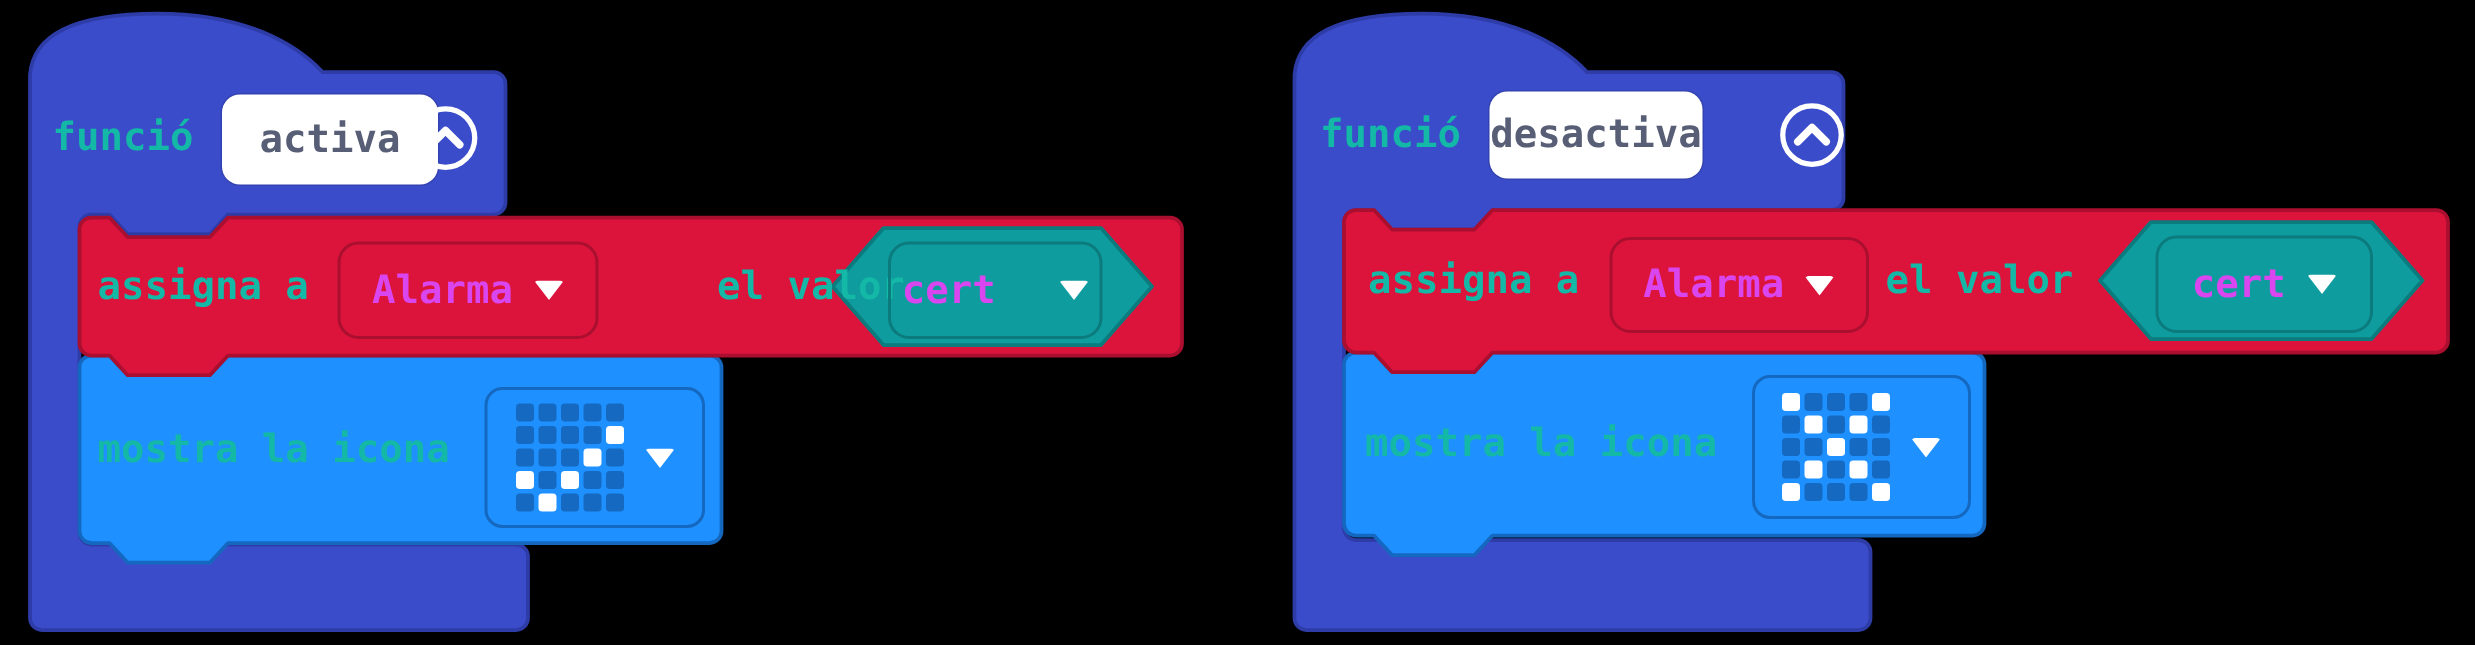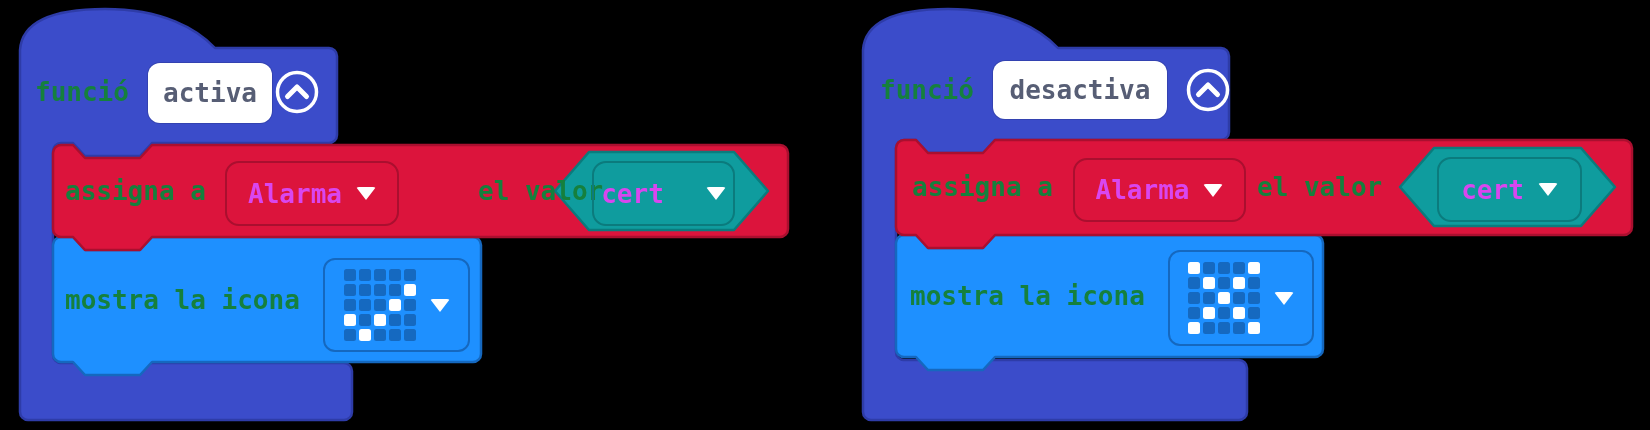--- a/index.html
+++ b/index.html
@@ -1,19 +1,19 @@
 <!DOCTYPE html>
 <html><head>
 <meta charset="utf-8">
 <style>
   html,body{margin:0;padding:0;background:#000;}
   .canvas{position:relative;width:1650px;height:430px;background:#000;overflow:hidden;
           font-family:"DejaVu Sans Mono","Liberation Mono",monospace;}
   .shapes{position:absolute;left:0;top:0;}
-  .blk-text{position:absolute;color:#15803d;font-size:26px;font-weight:bold;line-height:32px;white-space:nowrap;}
+  .blk-text{position:absolute;color:#14b8a6;font-size:26px;font-weight:bold;line-height:32px;white-space:nowrap;}
   .name-field{position:absolute;background:#fff;border-radius:12px;display:flex;align-items:center;justify-content:center;
               color:#575E75;font-size:26px;font-weight:bold;box-shadow:0 0 0 1px rgba(0,0,0,0.12);}
   .collapse-btn{position:absolute;width:46px;height:46px;cursor:pointer;}
   .dd-field{position:absolute;border-radius:14px;display:flex;align-items:center;justify-content:center;
             color:#d946ef;font-size:26px;font-weight:bold;gap:14px;cursor:pointer;}
   .dd-red{border:2px solid #AA0F2F;}
   .dd-teal{border:2px solid #0B7B7D;}
   .dd-blue{border:2px solid #1568BF;}
   .dd-arrow{width:0;height:0;border-left:10px solid transparent;border-right:10px solid transparent;
             border-top:13px solid #fff;border-radius:3px;}
@@ -55,21 +55,21 @@
          L 916,357 L 904,357 A 8,8 0 0 1 896,349 Z" fill="#1E90FF" stroke="#1568BF" stroke-width="2.5" stroke-linejoin="round"></path>
 
     <path d="M 896,148 A 8,8 0 0 1 904,140 L 916,140 L 928,153 L 983,153 L 995,140 L 1624,140
          A 8,8 0 0 1 1632,148 L 1632,227 A 8,8 0 0 1 1624,235 L 995,235 L 983,248 L 928,248
          L 916,235 L 904,235 A 8,8 0 0 1 896,227 Z" fill="#DC143C" stroke="#AA0F2F" stroke-width="2.5" stroke-linejoin="round"></path>
 
     <polygon points="1400,187 1434,148 1581,148 1615,187 1581,226 1434,226" fill="#0F9C9E" stroke="#0B7B7D" stroke-width="2.5" stroke-linejoin="round"></polygon>
   </svg>
 
   <span class="blk-text" style="left:35px;top:76px;">funció</span>
-  <div class="name-field" style="left:148px;top:63px;width:124px;height:60px;">
+  <div class="name-field" style="left:148px;top:63px;width:144px;height:60px;">
     <span>activa</span>
   </div>
   <div class="collapse-btn" style="left:274px;top:69px;">
     <svg width="46" height="46" viewBox="0 0 46 46">
       <circle cx="23" cy="23" r="19.5" fill="none" stroke="#fff" stroke-width="3.5"></circle>
       <path d="M 13.5,27.5 L 23,18 L 32.5,27.5" fill="none" stroke="#fff" stroke-width="5" stroke-linecap="round" stroke-linejoin="round"></path>
     </svg>
   </div>
 
   <span class="blk-text" style="left:65px;top:175px;">assigna a</span>
@@ -109,21 +109,21 @@
         <div class="led off"></div>
         <div class="led on"></div>
         <div class="led off"></div>
         <div class="led off"></div>
         <div class="led off"></div>
       </div>
     <span class="dd-arrow"></span>
   </div>
 
   <span class="blk-text" style="left:880px;top:74px;">funció</span>
-  <div class="name-field" style="left:993px;top:61px;width:174px;height:58px;">
+  <div class="name-field" style="left:993px;top:61px;width:142px;height:58px;">
     <span>desactiva</span>
   </div>
   <div class="collapse-btn" style="left:1185px;top:67px;">
     <svg width="46" height="46" viewBox="0 0 46 46">
       <circle cx="23" cy="23" r="19.5" fill="none" stroke="#fff" stroke-width="3.5"></circle>
       <path d="M 13.5,27.5 L 23,18 L 32.5,27.5" fill="none" stroke="#fff" stroke-width="5" stroke-linecap="round" stroke-linejoin="round"></path>
     </svg>
   </div>
 
   <span class="blk-text" style="left:912px;top:171px;">assigna a</span>

